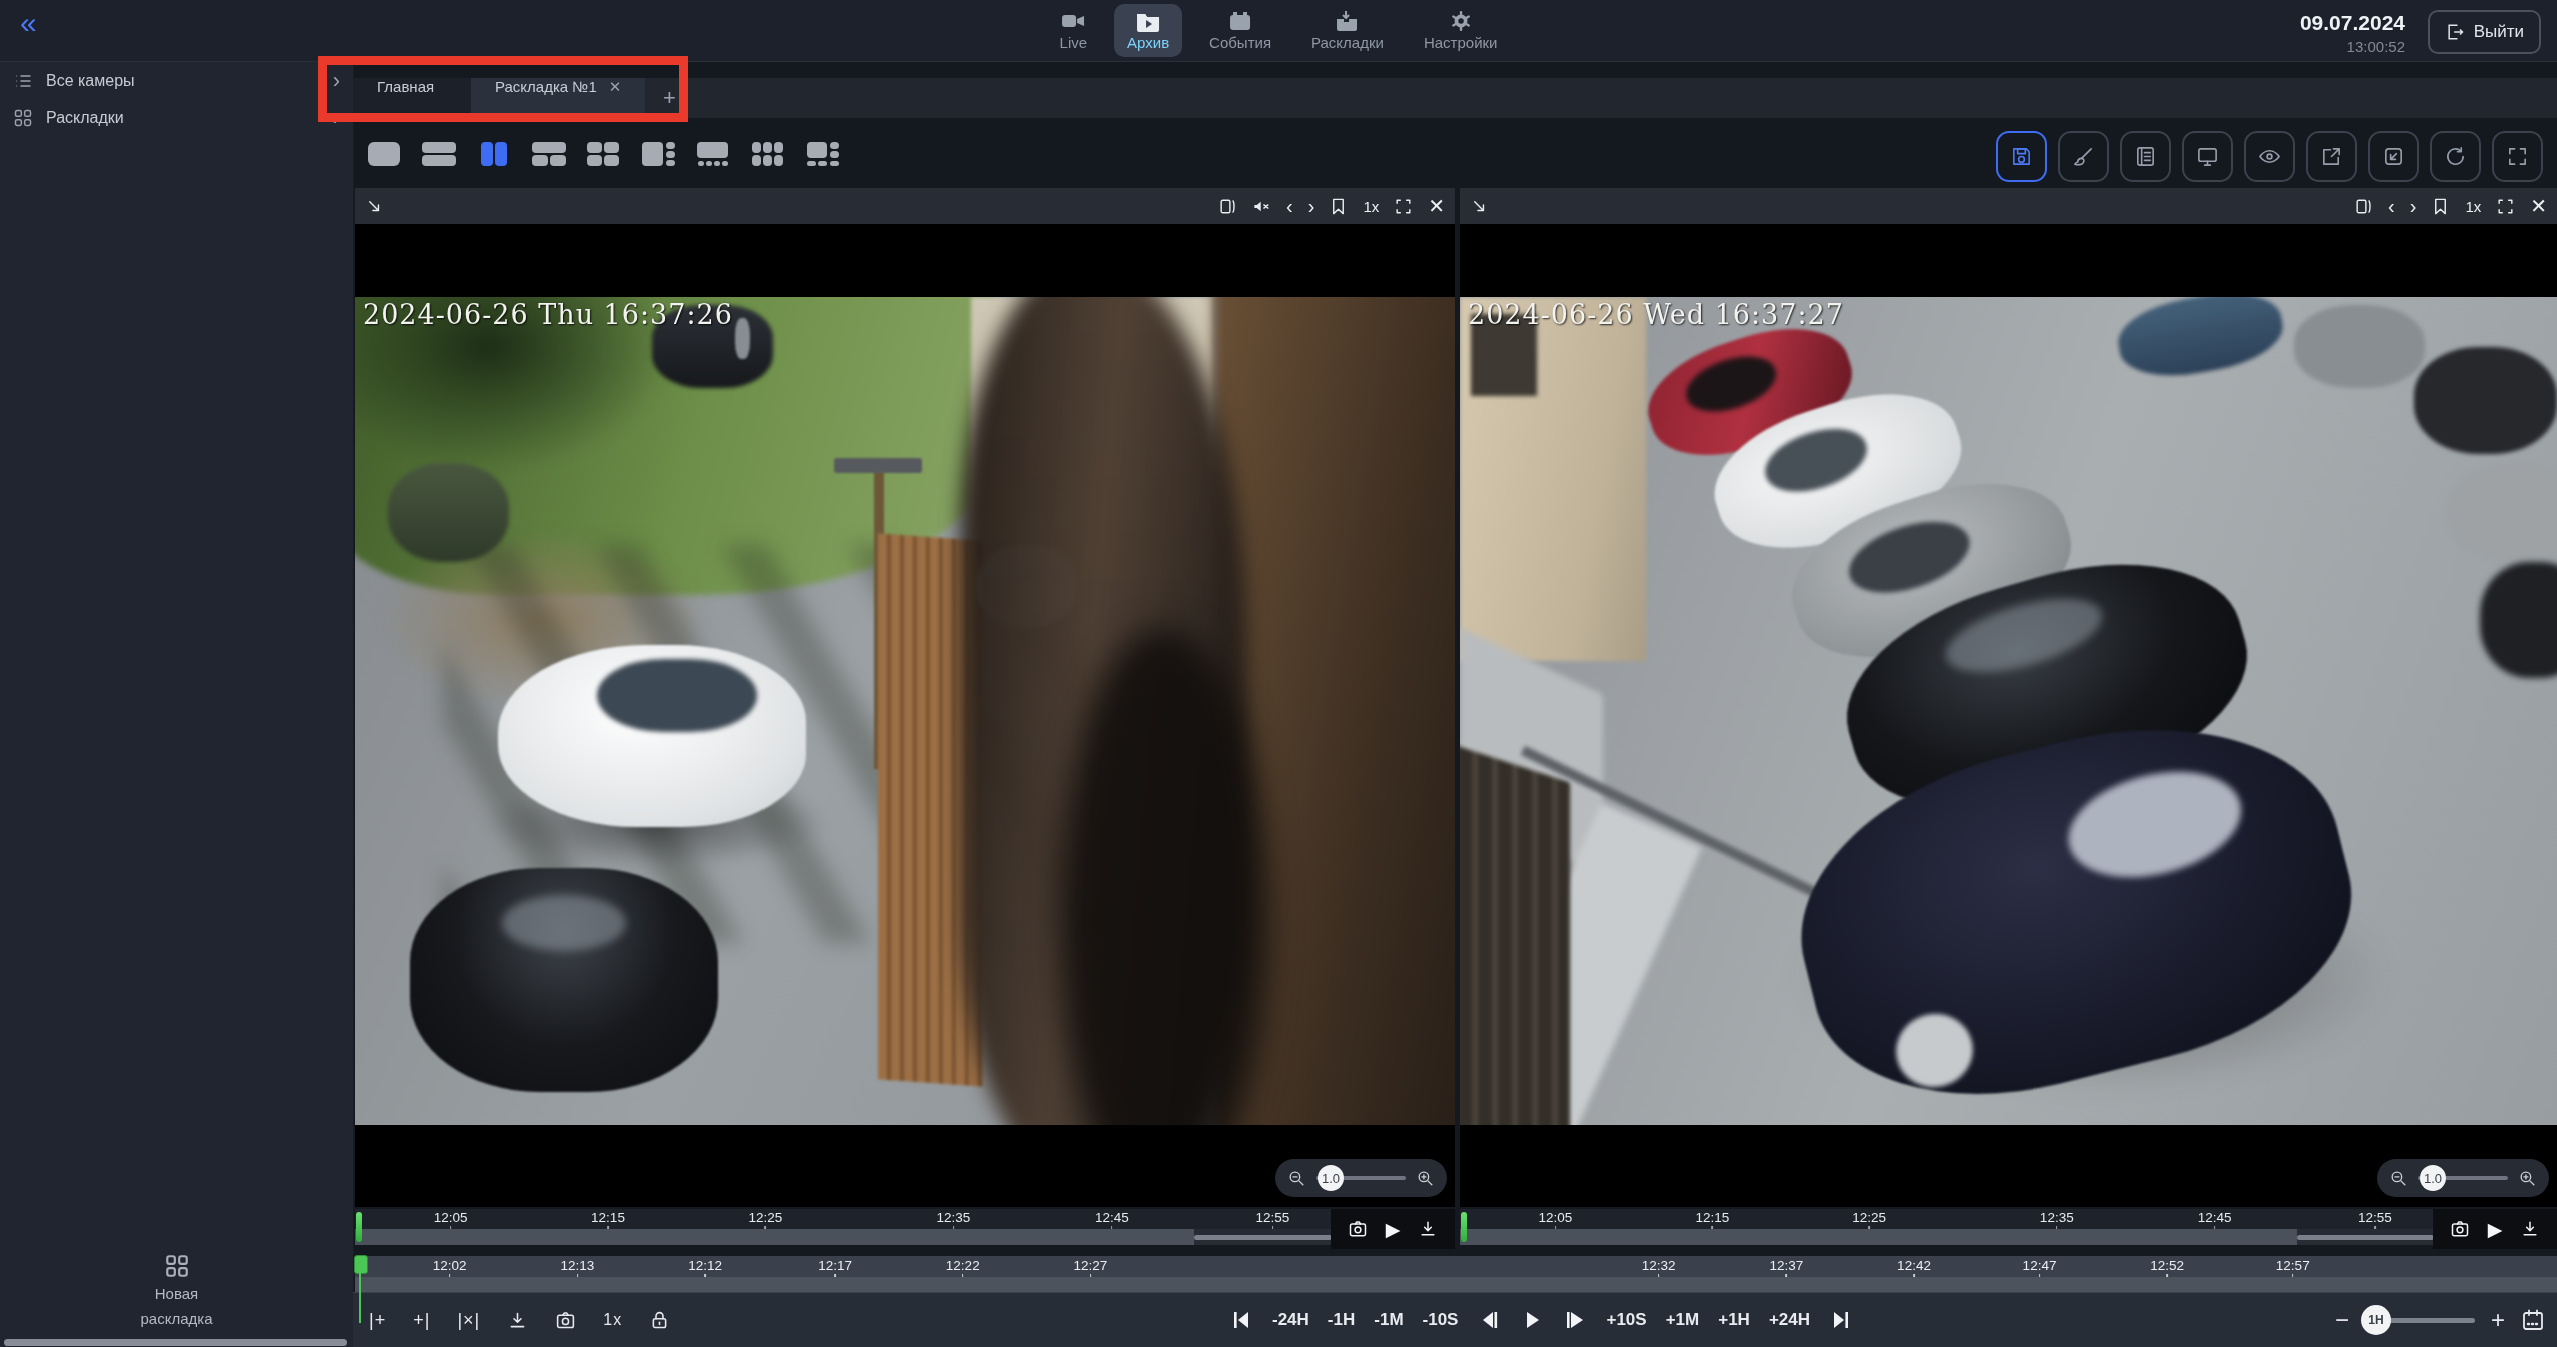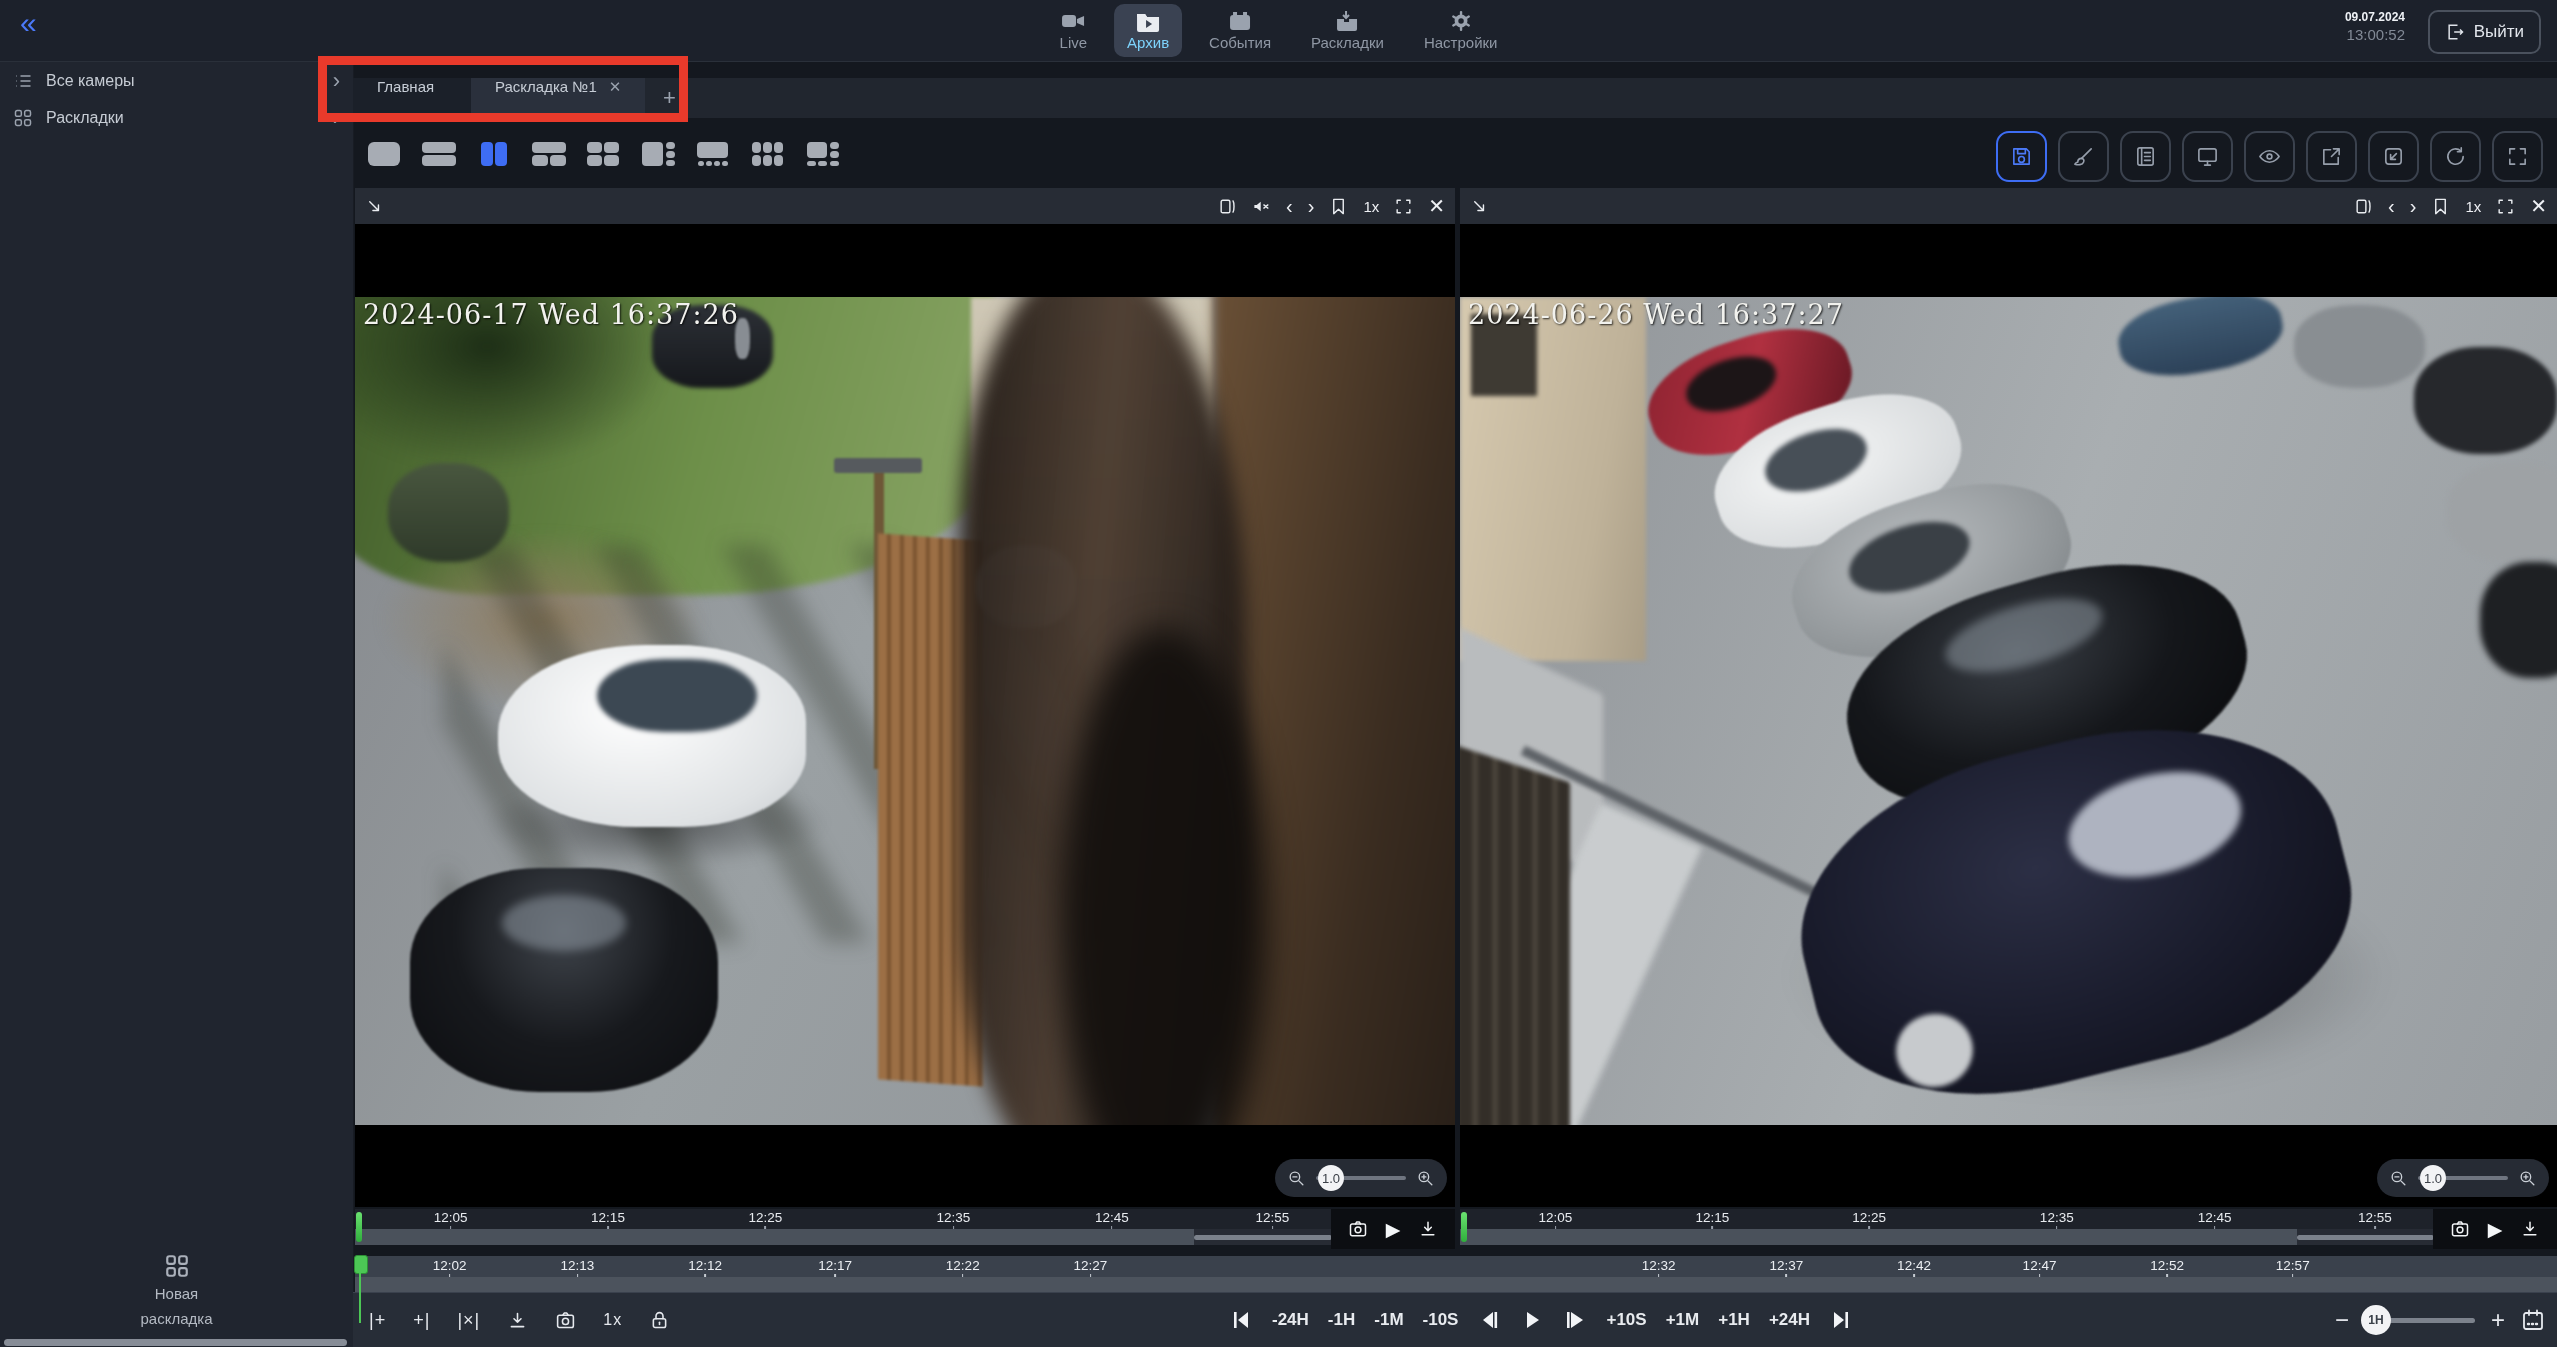--- a/index.html
+++ b/index.html
@@ -10,21 +10,21 @@
   
   .topbar{position:absolute;left:0;top:0;right:0;height:61px;background:#1c212b;border-bottom:1px solid #2a303a}
   .collapse{position:absolute;left:20px;top:8px;font-size:30px;color:#4b79f7;cursor:pointer;line-height:1}
   .nav{position:absolute;left:50%;top:4px;transform:translateX(-50%);display:flex;gap:14px}
   .nav-item{display:flex;flex-direction:column;align-items:center;gap:2px;padding:6px 13px;border-radius:10px;color:#8f97a4;cursor:pointer}
   .nav-item svg{width:26px;height:22px;fill:#9aa2ae}
   .nav-item.active{background:#3a4252;color:#7dd3fc}
   .nav-item.active svg{fill:#e9ecf1}
   .nav-label{font-size:15px}
   .clock{position:absolute;right:152px;top:9px;text-align:right;line-height:1.35}
-  .clock .d{font-size:12px;font-weight:bold;color:#eef1f5}
+  .clock .d{font-size:21px;font-weight:bold;color:#eef1f5}
   .clock .t{font-size:15px;color:#828a96}
   .logout{position:absolute;right:16px;top:10px;height:40px;display:flex;align-items:center;gap:9px;
           padding:0 15px;border:2px solid #4a515d;border-radius:10px;color:#e2e6ec;font-size:17px;cursor:pointer}
   .logout svg{width:20px;height:20px;stroke:#dfe3e9;fill:none;stroke-width:1.8}
 
   
   .sidebar{position:absolute;left:0;top:62px;bottom:0;width:353px;background:#20252f;border-right:1px solid #181c24}
   .side-item{display:flex;align-items:center;gap:13px;height:37px;padding:0 13px;font-size:16px;color:#c6ccd4;cursor:pointer}
   .side-item svg{width:20px;height:20px;stroke:#9aa2ae;fill:none;stroke-width:1.8}
   .side-chevron{margin-left:auto;color:#9aa2ae;font-size:22px;line-height:1}
@@ -408,21 +408,21 @@
         <div style="position:absolute;left:30%;top:12%;width:40%;height:25%;background:rgba(150,160,170,.5);border-radius:50%;filter:blur(4px)"></div>
       </div>
       <div style="left:47.2%;top:21%;width:0.9%;height:36%;background:#6e5737;filter:blur(1px)"></div>
       <div style="left:43.5%;top:19.5%;width:8%;height:1.8%;background:#565a5e;border-radius:3px;filter:blur(1px)"></div>
       <div style="left:47.5%;top:29%;width:9.5%;height:66%;background:repeating-linear-gradient(90deg,#9c6f45 0 9px,#7b5430 9px 13px);transform:skewY(4deg);filter:blur(1.5px)"></div>
       <div style="left:56.5%;top:30%;width:9%;height:10%;background:linear-gradient(#f4f5f6,#cfd3d6);border-radius:45%;filter:blur(2px)"></div>
       <div style="left:62%;top:80%;width:40%;height:22%;background:#9aa0a4;filter:blur(8px)"></div>
       <div style="left:78%;top:-2%;width:25%;height:106%;background:linear-gradient(100deg,#6a5036,#3a2c20 60%,#241c16);filter:blur(6px)"></div>
       <div style="left:55%;top:-5%;width:26%;height:114%;background:linear-gradient(95deg,rgba(30,24,20,.97),rgba(74,58,46,.95) 45%,rgba(24,20,18,.98));border-radius:45% 55% 40% 50%/30% 40% 40% 30%;filter:blur(10px)"></div>
       <div style="left:64%;top:40%;width:19%;height:70%;background:rgba(18,14,12,.9);border-radius:50%;filter:blur(16px)"></div>
-      <div class="osd">2024-06-17 Wed 16:37:26</div>
+      <div class="osd">2024-06-26 Thu 16:37:26</div>
     </div>
     <div class="zoompill">
       <span>
           <svg viewBox="0 0 24 24">
             <circle cx="10" cy="10" r="6"></circle>
             <path d="M15 15l5 5M7.5 10h5"></path>
           </svg>
         </span>
       <div class="ztrack">
         <div class="zknob">1.0</div>

